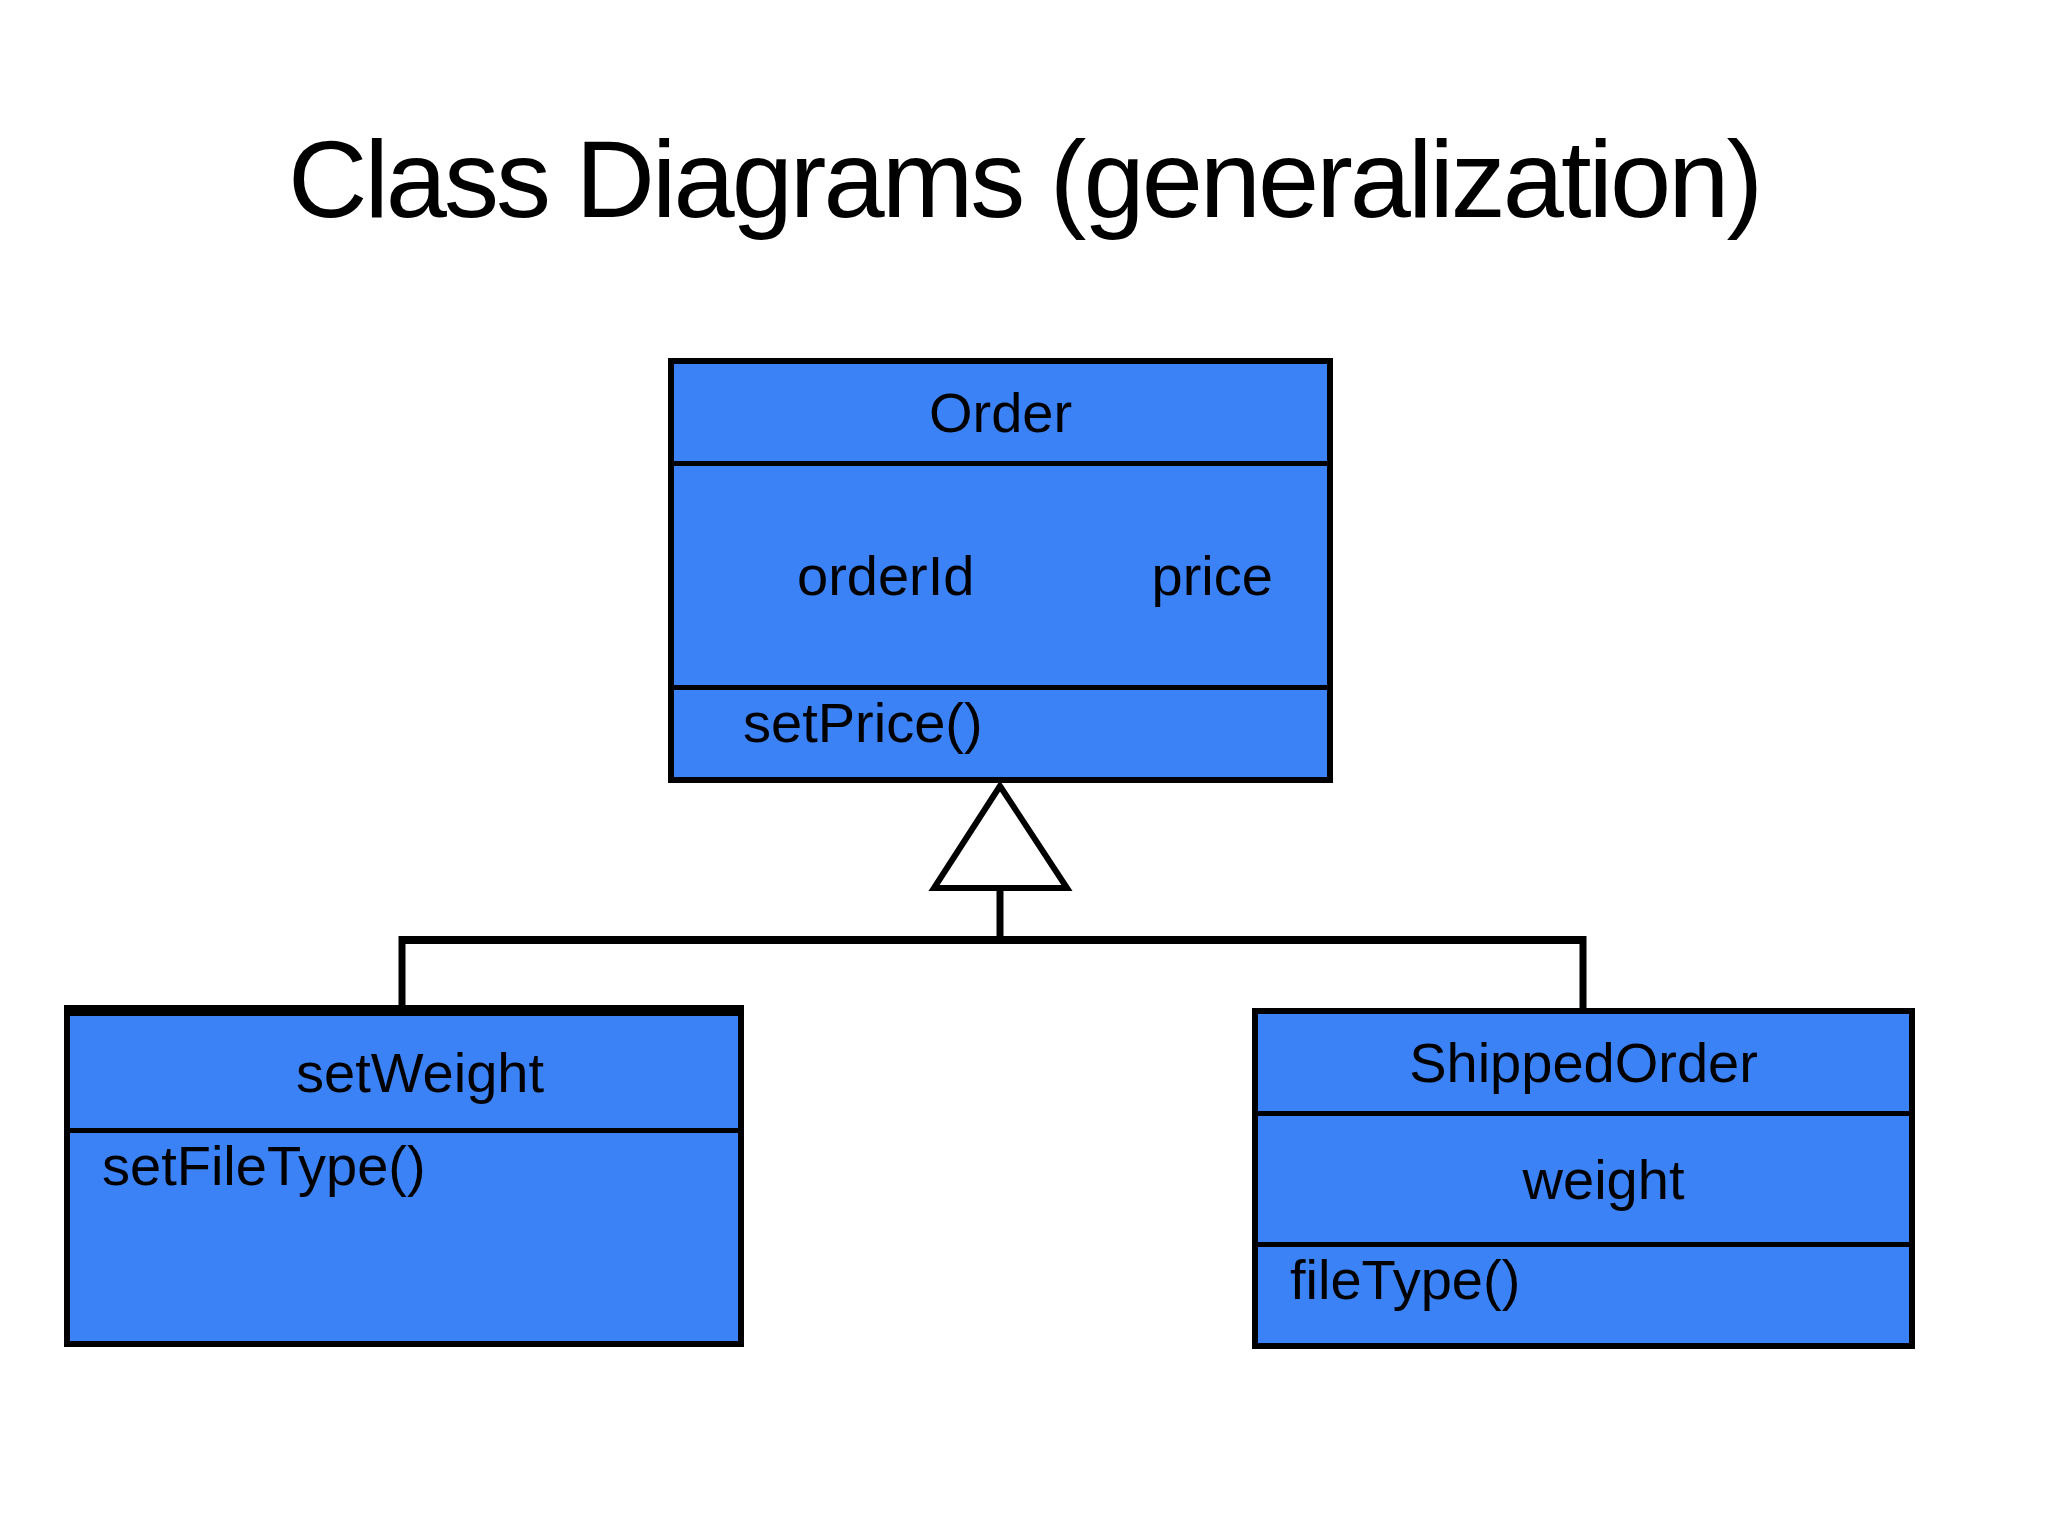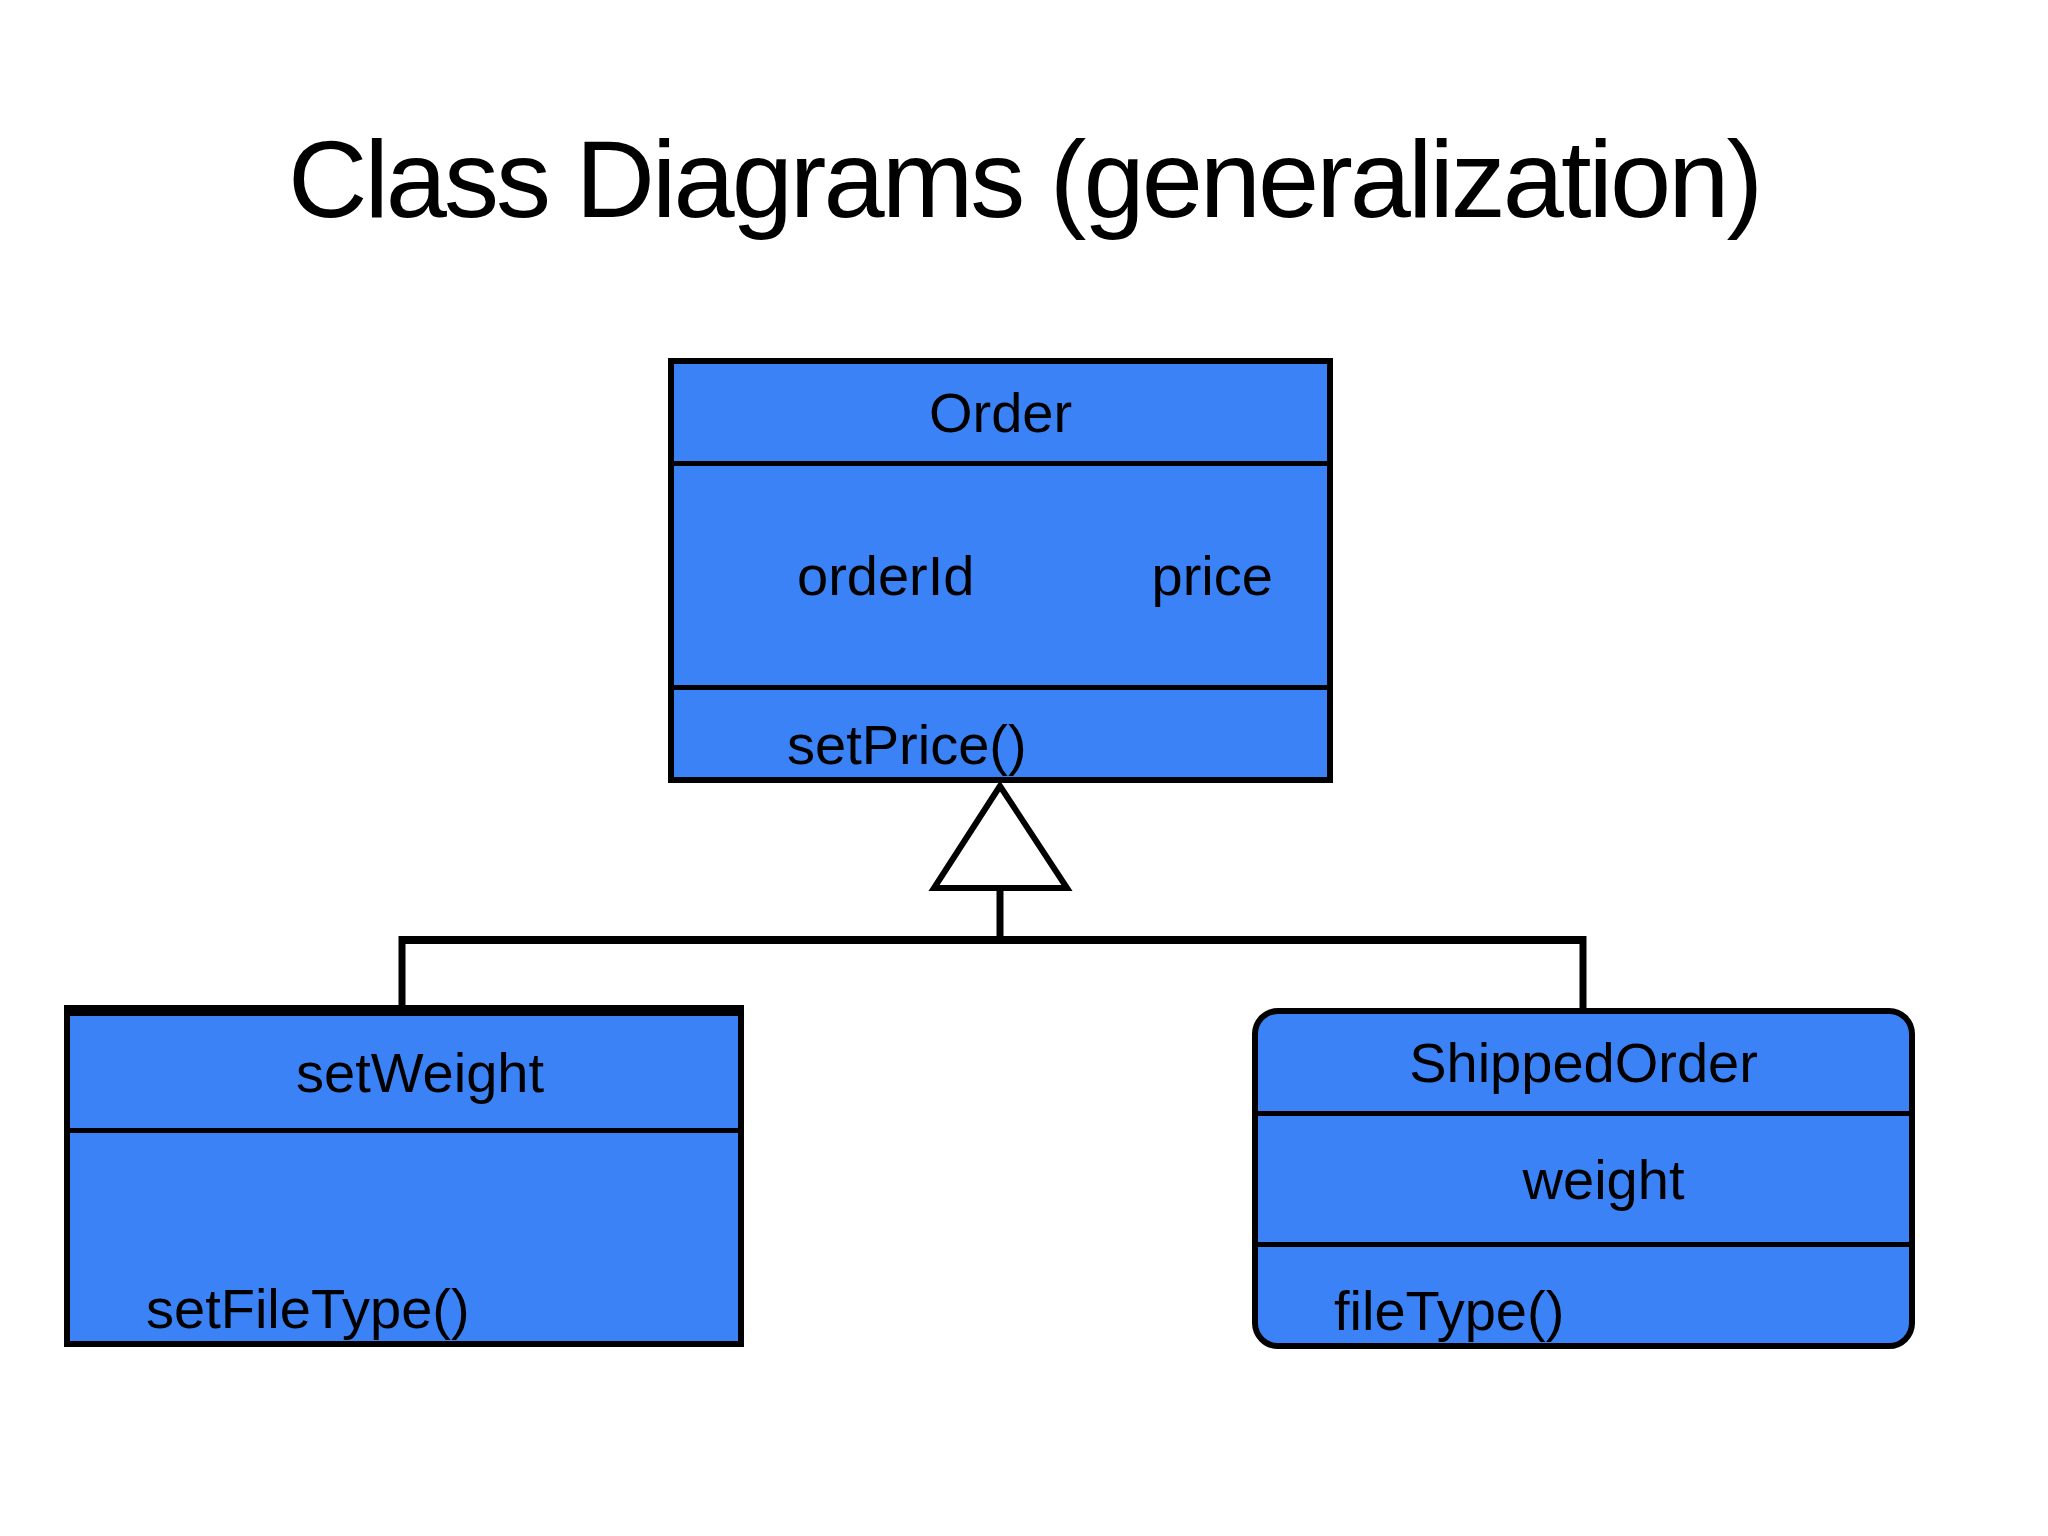--- a/index.html
+++ b/index.html
@@ -36,41 +36,41 @@
     display: flex; align-items: center; justify-content: center;
     font-size: 56px;
   }
   .compartment-attrs {
     border-top: 5px solid #000000;
     border-bottom: 5px solid #000000;
     display: flex; flex-direction: row; justify-content: space-around;
   }
   .compartment-methods {
     flex: 1;
-    display: flex; flex-direction: column; justify-content: flex-end; padding-left: 44px;
+    display: flex; flex-direction: column; justify-content: flex-start;
   }
   .member-row {
     display: flex; align-items: center;
     font-size: 56px;
   }
 
   
   #box-order { left: 668px; top: 358px; width: 665px; height: 425px; }
   #box-order .compartment-name { height: 97px; }
   #box-order .compartment-attrs { height: 229px; }
   #box-order .member-row { padding-left: 69px; }
 
   
   #box-digitalorder { left: 64px; top: 1005px; width: 680px; height: 342px; }
   #box-digitalorder .compartment-name { height: 97px; }
   #box-digitalorder .compartment-attrs { height: 122px; }
   #box-digitalorder .member-row { padding-left: 32px; }
 
   
-  #box-shippedorder { left: 1252px; top: 1008px; width: 663px; height: 341px; border-radius: 26px; }
+  #box-shippedorder { left: 1252px; top: 1008px; width: 663px; height: 341px; }
   #box-shippedorder .compartment-name { height: 97px; }
   #box-shippedorder .compartment-attrs { height: 136px; padding-left: 8px; }
   #box-shippedorder .member-row { padding-left: 32px; }
 </style>
 </head>
 <body>
 
 <div class="slide">
 
   <div class="title-wrap">

